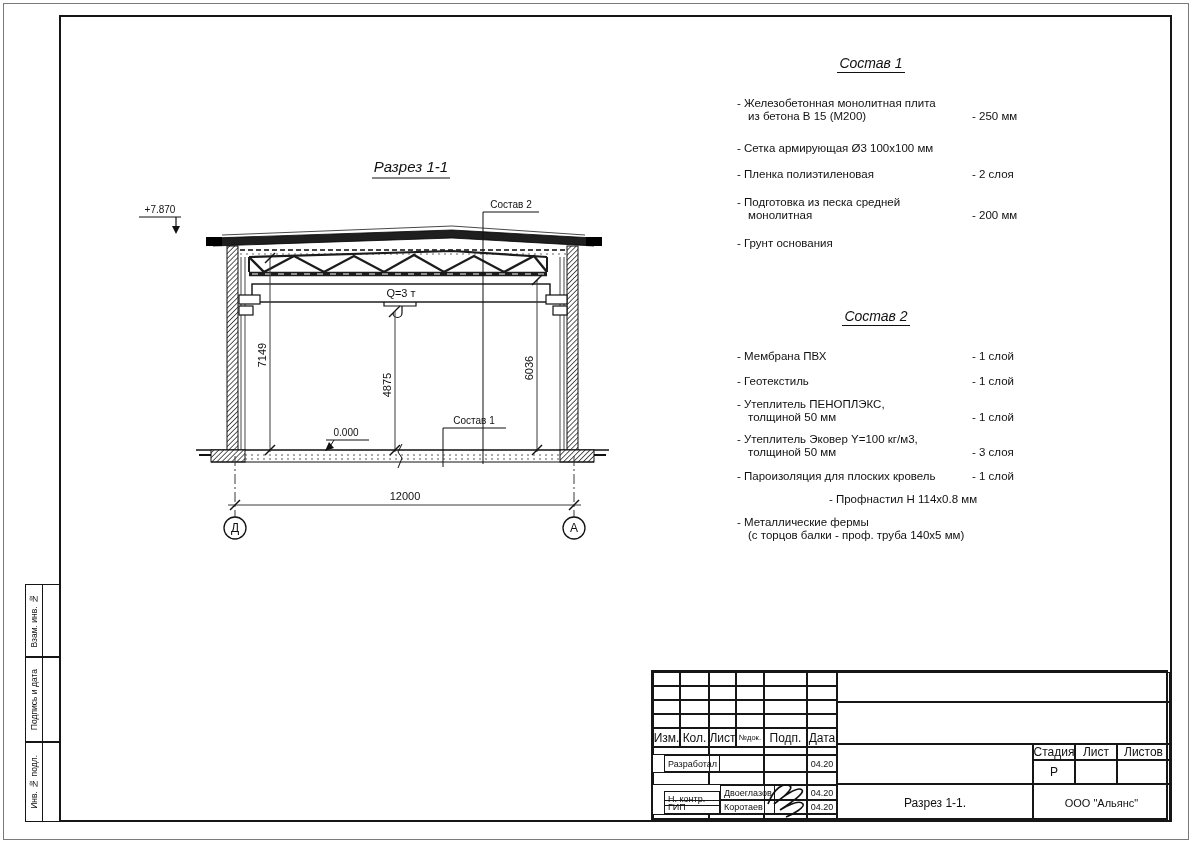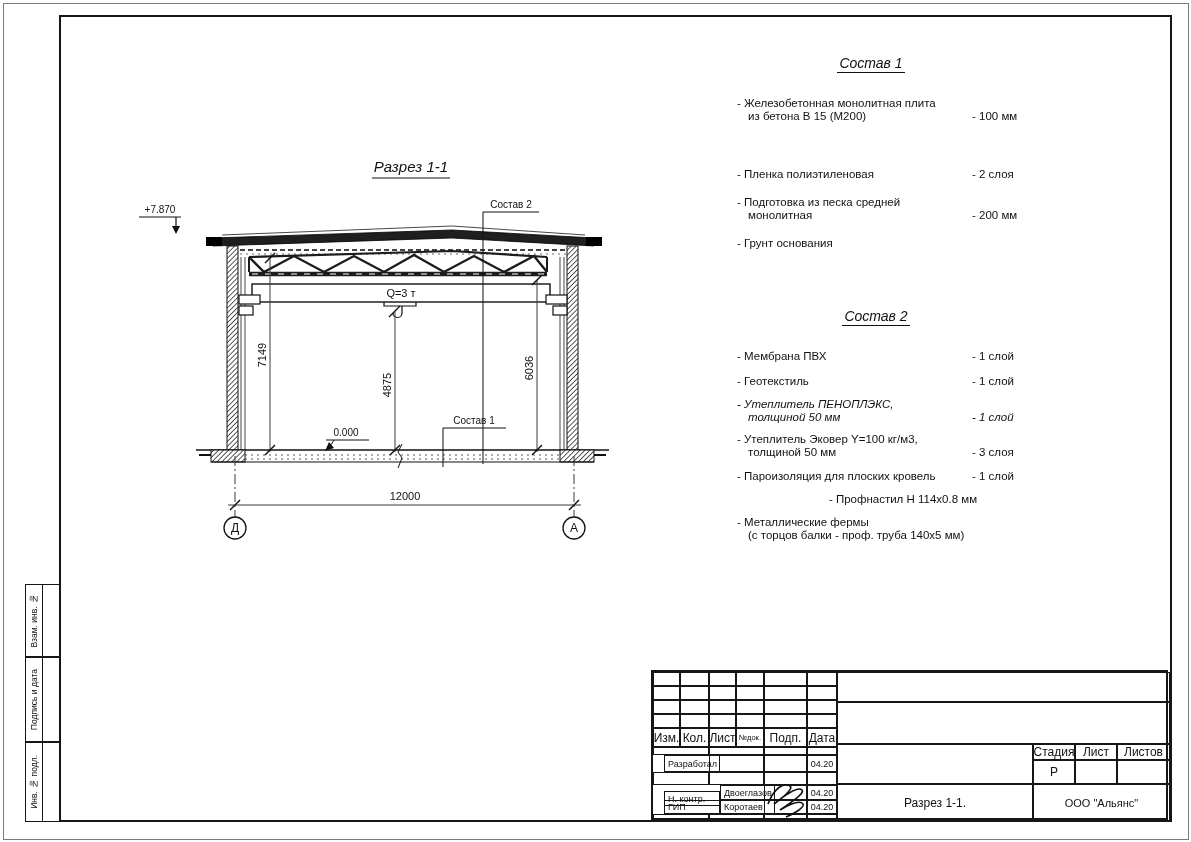--- a/index.html
+++ b/index.html
@@ -176,29 +176,30 @@
 
     <g>
       <circle cx="235" cy="528" r="11" fill="#fff" stroke="#111" stroke-width="1.3"></circle>
       <text x="235" y="532" font-size="12" text-anchor="middle">Д</text>
       <circle cx="574" cy="528" r="11" fill="#fff" stroke="#111" stroke-width="1.3"></circle>
       <text x="574" y="532" font-size="12" text-anchor="middle">А</text>
     </g>
   </svg>
 
   <div class="abs comp-title" style="left:791px;top:55px;width:160px;"><span>Состав 1</span></div>
-  <div class="li" style="top:97px;"><span>- Железобетонная  монолитная плита</span><span class="l2">из бетона В 15 (М200)</span><span class="lv">- 100 мм</span></div>
+  <div class="li" style="top:97px;"><span>- Железобетонная  монолитная плита</span><span class="l2">из бетона В 15 (М200)</span><span class="lv">- 250 мм</span></div>
+  <div class="li" style="top:142px;"><span>- Сетка армирующая Ø3 100x100 мм</span><span class="lv"></span></div>
   <div class="li" style="top:168px;"><span>- Пленка полиэтиленовая</span><span class="lv">- 2 слоя</span></div>
   <div class="li" style="top:196px;"><span>- Подготовка из песка средней</span><span class="l2">монолитная</span><span class="lv">- 200 мм</span></div>
   <div class="li" style="top:237px;"><span>- Грунт основания</span><span class="lv"></span></div>
 
   <div class="abs comp-title" style="left:796px;top:308px;width:160px;"><span>Состав 2</span></div>
   <div class="li" style="top:350px;"><span>- Мембрана ПВХ</span><span class="lv">- 1 слой</span></div>
   <div class="li" style="top:375px;"><span>- Геотекстиль</span><span class="lv">- 1 слой</span></div>
-  <div class="li" style="top:398px;font-style:italic;"><span>- Утеплитель ПЕНОПЛЭКС,</span><span class="l2">толщиной 50 мм</span><span class="lv">- 1 слой</span></div>
+  <div class="li" style="top:398px;"><span>- Утеплитель ПЕНОПЛЭКС,</span><span class="l2">толщиной 50 мм</span><span class="lv">- 1 слой</span></div>
   <div class="li" style="top:433px;"><span>- Утеплитель Эковер Y=100 кг/м3,</span><span class="l2">толщиной 50 мм</span><span class="lv">- 3 слоя</span></div>
   <div class="li" style="top:470px;"><span>- Пароизоляция для плоских кровель</span><span class="lv">- 1 слой</span></div>
   <div class="li" style="top:493px;text-align:center;"><span>- Профнастил Н 114х0.8 мм</span><span class="lv"></span></div>
   <div class="li" style="top:516px;"><span>- Металлические фермы</span><span class="l2">(с торцов балки - проф. труба 140х5 мм)</span><span class="lv"></span></div>
 
   <div id="tb" class="abs">
 
     <div class="c" style="left:0;top:0;width:27px;height:14px;"></div>
       <div class="c" style="left:27px;top:0;width:29px;height:14px;"></div>
       <div class="c" style="left:56px;top:0;width:27px;height:14px;"></div>

